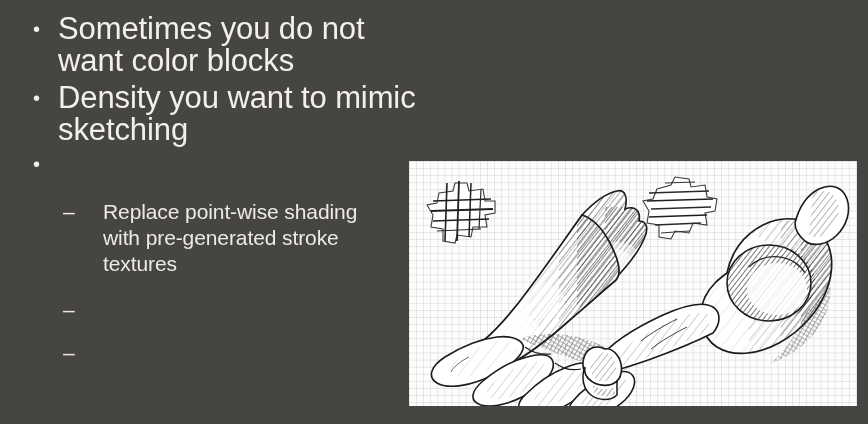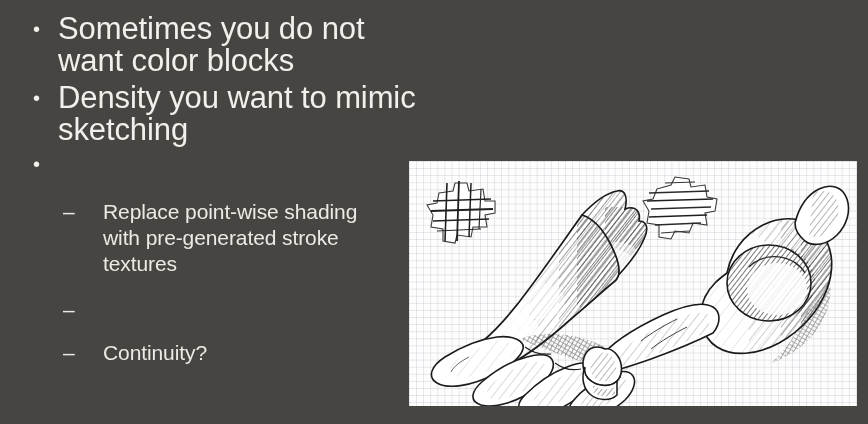--- a/index.html
+++ b/index.html
@@ -144,21 +144,20 @@
       <span class="b-marker">–</span>
       <span class="b-text">Replace point-wise shading with pre-generated stroke textures</span>
     </div>
 
     <div class="bullet-row lvl2" id="subbullet-1">
       <span class="b-marker">–</span>
     </div>
 
     <div class="bullet-row lvl2" id="subbullet-2">
       <span class="b-marker">–</span>
-      <span class="b-text">Continuity?</span>
     </div>
 
   </div>
 
   <div id="figure-panel">
     <div id="graph-paper"></div>
 
     <svg id="figure-svg" viewBox="0 0 448 245">
       <defs>
 

